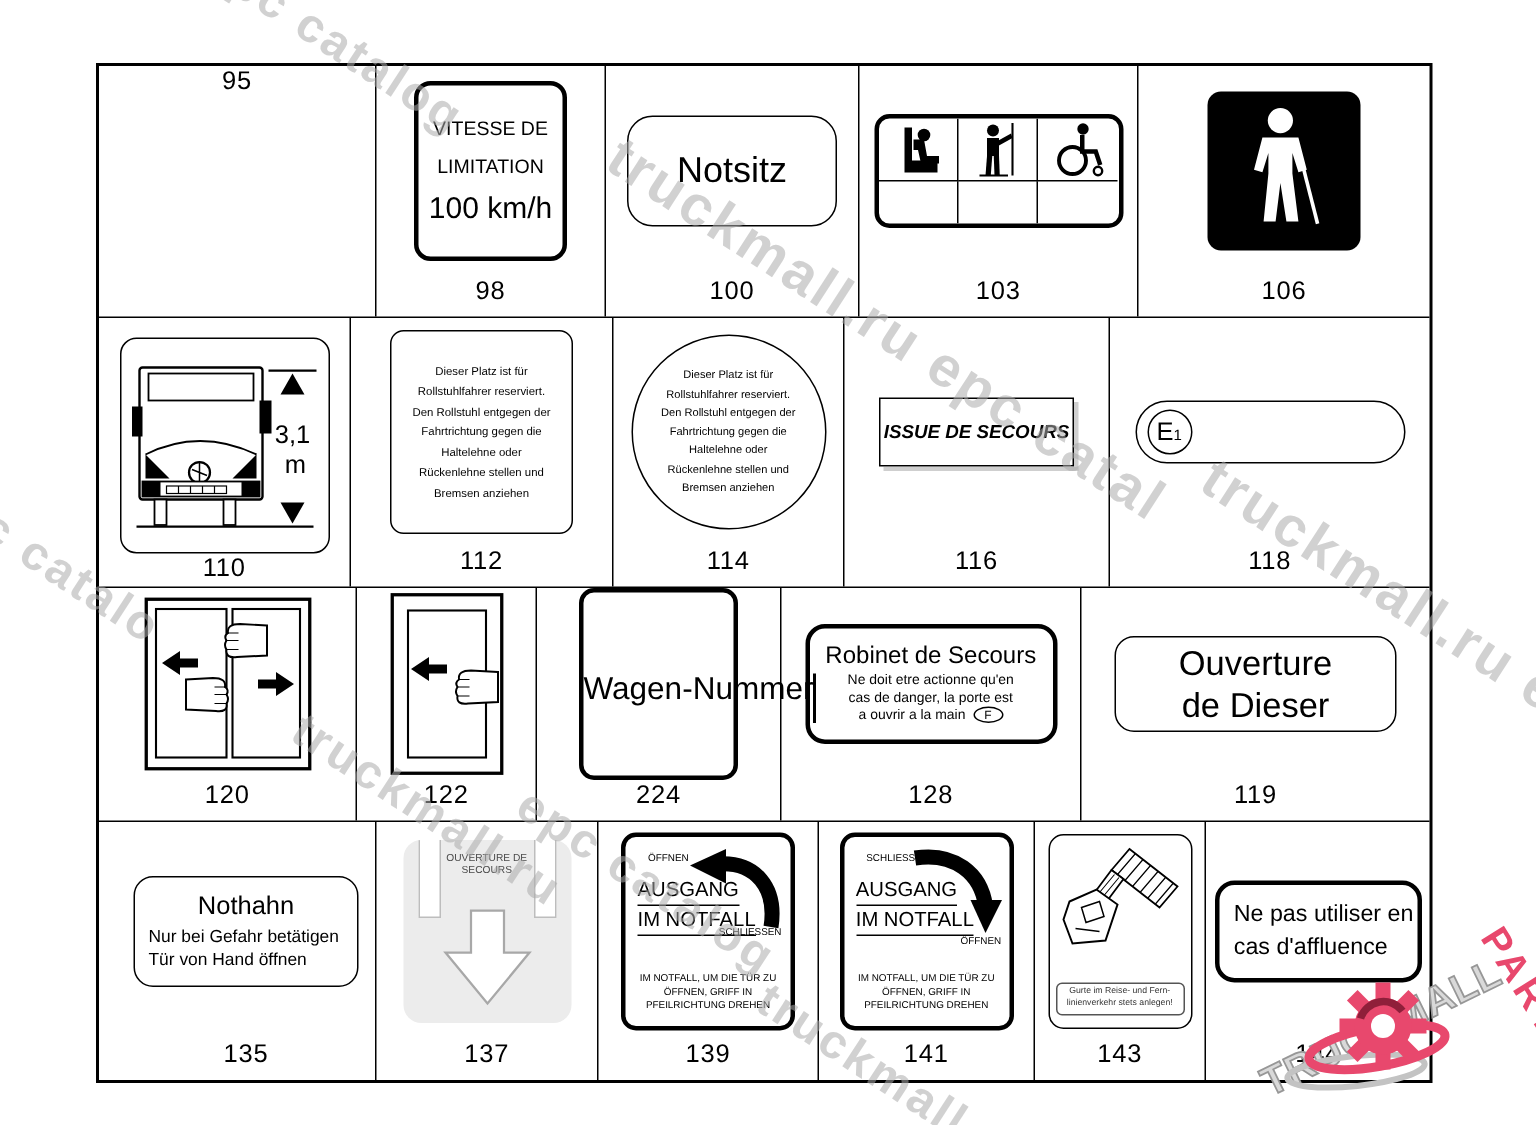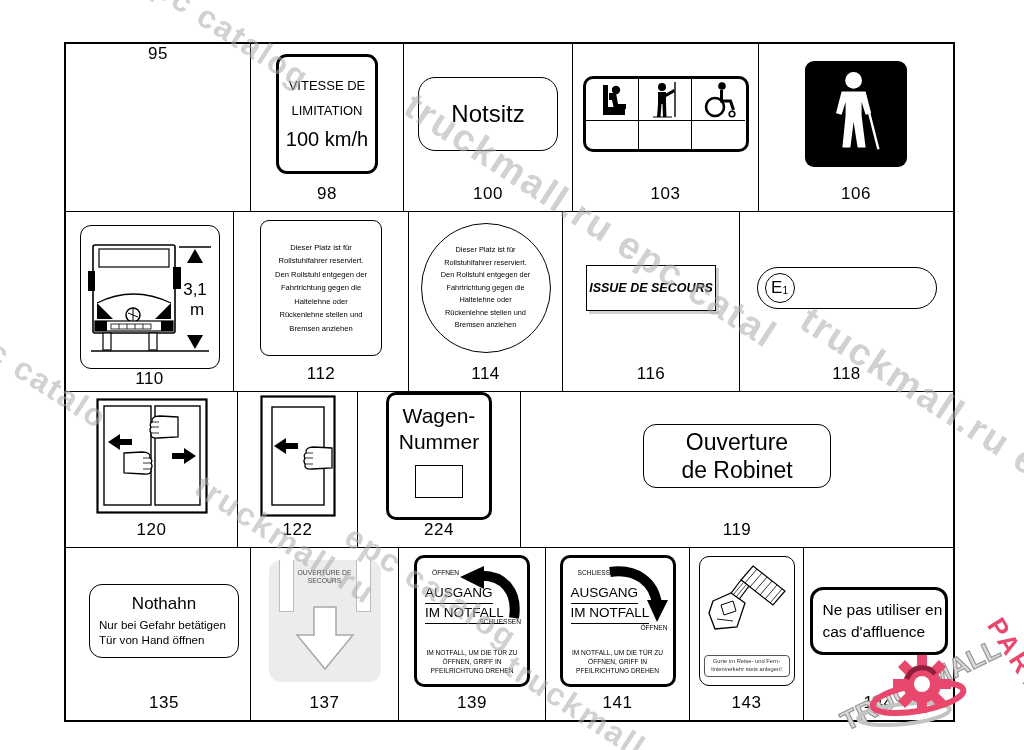--- a/index.html
+++ b/index.html
@@ -48,21 +48,21 @@
              line-height:12.6px; text-align:center; }
   .sign116 { width:130px; height:46px; border:1.5px solid #000; box-shadow:3px 3px 0 0 #cfcfcf;
              display:flex; align-items:center; justify-content:center; font-size:12.5px;
              font-weight:bold; font-style:italic; }
   .sign118 { width:180px; height:42px; border:1.6px solid #000; border-radius:21px; display:flex;
              align-items:center; padding-left:7px; }
   .e1circle { width:30px; height:30px; border:1.6px solid #000; border-radius:50%; display:flex;
               align-items:center; justify-content:center; }
   .e1letter { font-size:17px; } .e1digit { font-size:10px; margin-top:5px; }
   .sign125 { width:106px; height:128px; border:3.5px solid #000; border-radius:10px; display:flex;
-             flex-direction:column; align-items:center; padding-top:8px; font-size:21px; line-height:26px; }
+             flex-direction:row; align-items:center; padding-top:8px; font-size:21px; line-height:26px; }
   .s125box { width:48px; height:33px; border:1.5px solid #000; margin-top:10px; }
   .sign128 { width:168px; height:80px; border:3.5px solid #000; border-radius:13px; display:flex;
              flex-direction:column; align-items:center; justify-content:center; }
   .s128title { font-size:16px; margin-bottom:1px; }
   .s128line { font-size:9.3px; line-height:11.5px; }
   .s128mark { display:inline-flex; align-items:center; justify-content:center; width:20px; height:11px;
               border:1px solid #000; border-radius:50%; font-size:8px; margin-left:5px; vertical-align:middle; }
   .sign133 { width:188px; height:64px; border:1.6px solid #000; border-radius:13px; display:flex;
              flex-direction:column; align-items:center; justify-content:center; font-size:23px; line-height:28px; }
   .sign135 { width:150px; height:74px; border:1.6px solid #000; border-radius:13px; display:flex;
@@ -303,25 +303,38 @@
     <div class="cell" style="width:163px">
       <div class="sa">
           <div class="sign125">
         <div>Wagen-</div>
         <div>Nummer</div>
         <div class="s125box"></div>
       </div>
         </div>
       <div class="num">224</div>
     </div>
+    <div class="cell" style="width:200px">
+      <div class="sa">
+          <div class="sign128">
+        <div class="s128title">Robinet de Secours</div>
+        <div class="s128line">Ne doit etre actionne qu'en</div>
+        <div class="s128line">cas de danger, la porte est</div>
+        <div class="s128line">
+          <span>a ouvrir a la main</span><span class="s128mark">F</span>
+        </div>
+      </div>
+        </div>
+      <div class="num">128</div>
+    </div>
     <div class="cell">
       <div class="sa">
           <div class="sign133">
         <div>Ouverture</div>
-        <div>de Robinet</div>
+        <div>de Dieser</div>
       </div>
         </div>
       <div class="num">119</div>
     </div>
   </div>
 
   <div class="row r4">
     <div class="cell" style="width:173px">
       <div class="sa">
           <div class="sign135">

